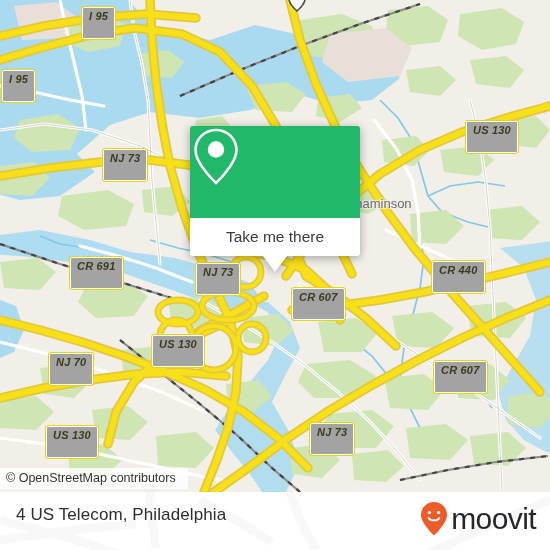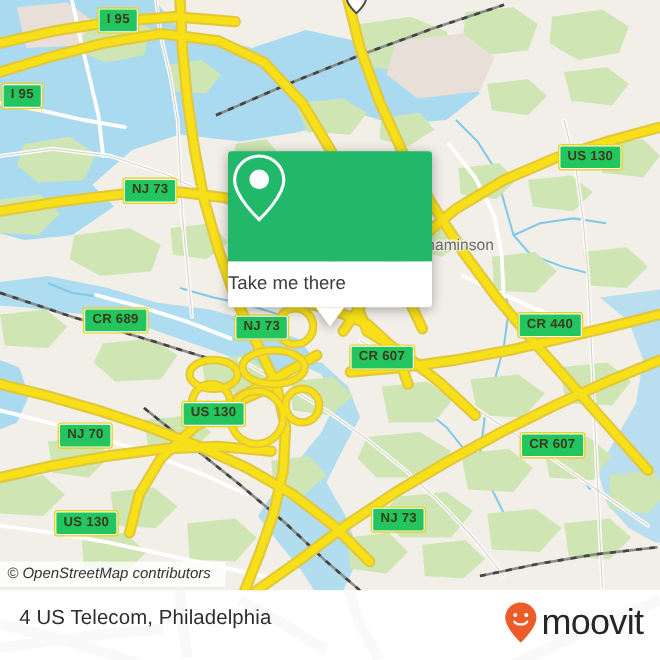--- a/index.html
+++ b/index.html
@@ -10,66 +10,66 @@
   }
   #app{position:relative;width:550px;height:550px;overflow:hidden;background:#fff;}
 
   
   .map{position:absolute;left:0;top:0;width:550px;height:492px;overflow:hidden;background:#f2efe9;}
   .map svg{position:absolute;left:0;top:0;}
 
   
   .shield{
     position:absolute;
-    background:#22c55e;
+    background:#a3a3a3;
     border:1.6px solid #ffffff;
     outline:1px solid #e8d40f;
     color:#3d3a1f;
     font-weight:bold;
     font-size:11px;
     line-height:1;
-    padding:3px 6px 4px 6px;
+    padding:3px 6px 16px 6px;
     border-radius:2px;
     white-space:nowrap;
     letter-spacing:.2px;
     box-shadow:0 0 0 .5px rgba(0,0,0,.08);
+    font-style:italic;
   }
   .place-label{
     position:absolute;
     color:#6b6b6b;
     font-size:13px;
     white-space:nowrap;
     text-shadow:
       1px 0 1px #f2efe9,-1px 0 1px #f2efe9,0 1px 1px #f2efe9,0 -1px 1px #f2efe9,
       1px 1px 1px #f2efe9,-1px -1px 1px #f2efe9;
   }
 
   
   .attrib{
     position:absolute;left:0;top:468px;
     background:rgba(255,255,255,.78);
     font-size:12.5px;color:#333;
     padding:3px 12px 4px 6px;
     white-space:nowrap;
-    font-style:italic;
   }
 
   
   .popup{
     position:absolute;left:190px;top:126px;width:170px;
     filter:drop-shadow(0 2px 5px rgba(0,0,0,.33));
   }
   .popup-head{
     height:92px;background:#22b86a;
     border-radius:3px 3px 0 0;
     display:flex;align-items:center;justify-content:center;
   }
   .popup-body{
     background:#ffffff;height:38px;
-    display:flex;align-items:center;
+    display:flex;align-items:center;justify-content:center;
     border-radius:0 0 3px 3px;
   }
   .popup-body span{font-size:15.5px;color:#3b3b3b;}
   .popup-tail{
     position:absolute;left:50%;top:130px;
     width:0;height:0;margin-left:-12px;
     border-left:12px solid transparent;
     border-right:12px solid transparent;
     border-top:16px solid #ffffff;
   }
@@ -277,21 +277,21 @@
         </g>
       </g>
     </svg>
 
     <div class="place-label" style="left:348px;top:196px">nnaminson</div>
 
     <div class="shield" style="left:82px;top:7px">I 95</div>
     <div class="shield" style="left:2px;top:70px">I 95</div>
     <div class="shield" style="left:103px;top:149px">NJ 73</div>
     <div class="shield" style="left:466px;top:121px">US 130</div>
-    <div class="shield" style="left:70px;top:257px">CR 689</div>
+    <div class="shield" style="left:70px;top:257px">CR 691</div>
     <div class="shield" style="left:196px;top:263px">NJ 73</div>
     <div class="shield" style="left:432px;top:261px">CR 440</div>
     <div class="shield" style="left:292px;top:288px">CR 607</div>
     <div class="shield" style="left:152px;top:335px">US 130</div>
     <div class="shield" style="left:49px;top:353px">NJ 70</div>
     <div class="shield" style="left:434px;top:361px">CR 607</div>
     <div class="shield" style="left:46px;top:426px">US 130</div>
     <div class="shield" style="left:310px;top:423px">NJ 73</div>
 
     <svg style="position:absolute;left:288px;top:-10px" width="18" height="22" viewBox="0 0 18 22">

